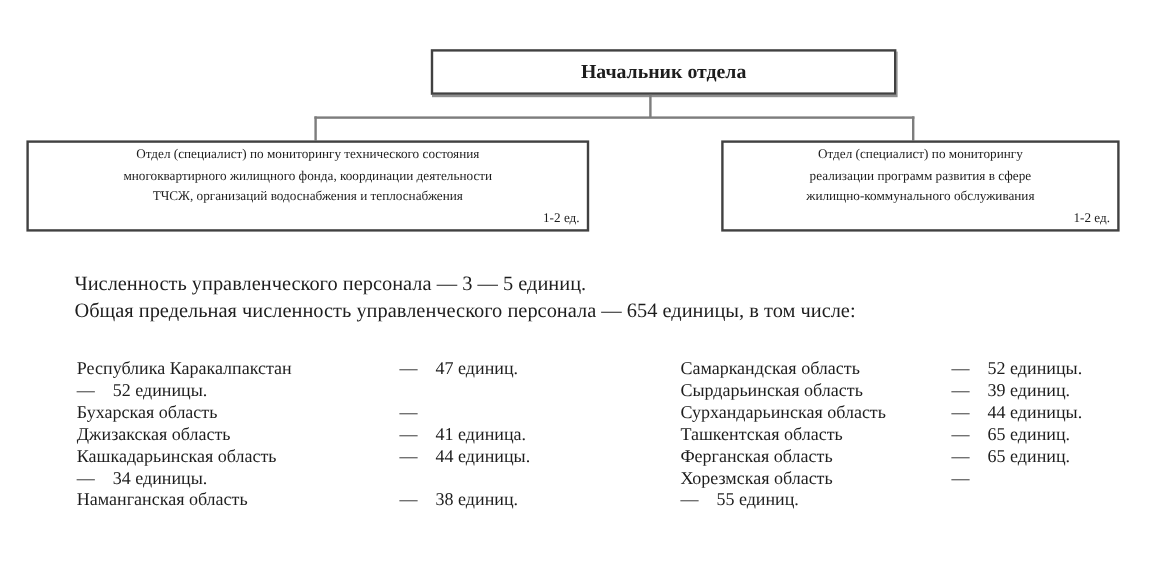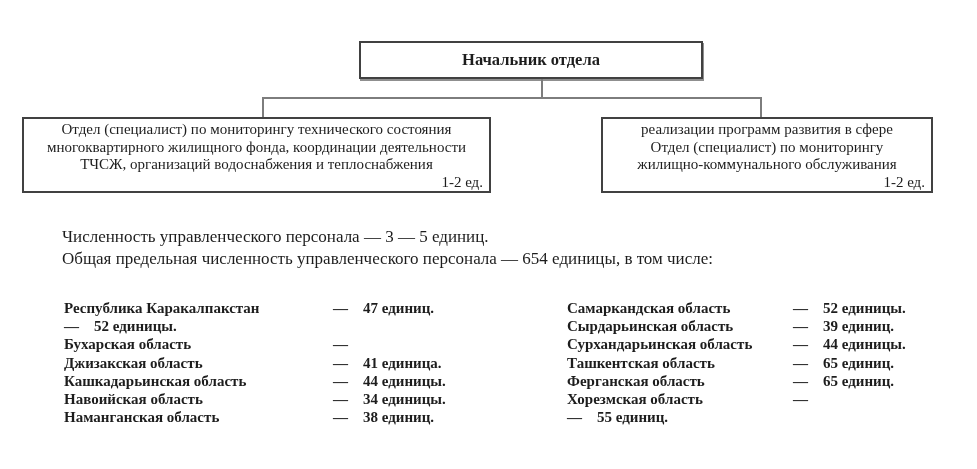--- a/index.html
+++ b/index.html
@@ -6,45 +6,45 @@
   .page {
     position:relative; width:977px; height:469px; background:#ffffff;
     font-family:"Liberation Serif","DejaVu Serif",serif; color:#1d1d1d;
     overflow:hidden;
   }
   .obox {
     position:absolute; box-sizing:border-box;
     border:2px solid #414141; background:#ffffff;
   }
   .root-box {
-    left:359px; top:41px; width:344px; height:38px;
+    left:359px; top:41px; width:388px; height:38px;
     display:flex; align-items:center; justify-content:center;
     font-weight:bold; font-size:16.5px;
     box-shadow:1px 2px 0 #8f8f8f;
   }
   .dept-box {
     top:117px; height:76px; padding-top:2px;
-    text-align:center; font-size:15px; line-height:17.5px;
+    text-align:center; font-size:11px; line-height:17.5px;
   }
   .dept-left  { left:22px;  width:469px; }
   .dept-right { left:601px; width:332px; }
   .units { text-align:right; padding-right:6px; }
   .cline { position:absolute; background:#7d7d7d; }
   .cl-stub  { left:541px; top:79px; width:2px;  height:19px; }
   .cl-horiz { left:262px; top:97px; width:500px; height:2px; }
   .cl-dropl { left:262px; top:97px; width:2px;  height:21px; }
   .cl-dropr { left:760px; top:97px; width:2px;  height:21px; }
   .summary {
     position:absolute; left:62px; top:226px;
     font-size:17px; line-height:22px; white-space:nowrap;
   }
   .staff-col { position:absolute; top:300px; font-size:15px; }
   .staff-left  { left:64px;  width:430px; }
   .staff-right { left:567px; width:400px; }
-  .staff-row { display:flex; height:18.2px; white-space:nowrap;font-weight:bold; }
+  .staff-row { display:flex; height:18.2px; white-space:nowrap; }
   .rname { display:inline-block; }
   .staff-left  .rname { width:269px; }
   .staff-right .rname { width:226px; }
   .rdash { display:inline-block; width:30px; }
   .rval  { flex:1; }
 </style>
 </head>
 <body>
 
 <div class="page">
@@ -61,22 +61,22 @@
     <div class="cline cl-dropr"></div>
 
     <div class="obox dept-box dept-left">
       <div>Отдел (специалист) по мониторингу технического состояния</div>
       <div>многоквартирного жилищного фонда, координации деятельности</div>
       <div>ТЧСЖ, организаций водоснабжения и теплоснабжения</div>
       <div class="units">1-2 ед.</div>
     </div>
 
     <div class="obox dept-box dept-right">
+      <div>Отдел (специалист) по мониторингу</div>
       <div>реализации программ развития в сфере</div>
-      <div>Отдел (специалист) по мониторингу</div>
       <div>жилищно-коммунального обслуживания</div>
       <div class="units">1-2 ед.</div>
     </div>
 
   </div>
 
   <div class="summary">
     <div>Численность управленческого персонала — 3 — 5 единиц.</div>
     <div>Общая предельная численность управленческого персонала — 654 единицы, в том числе:</div>
   </div>
@@ -99,21 +99,20 @@
         <span class="rname">Джизакская область</span>
         <span class="rdash">—</span>
         <span class="rval">41 единица.</span>
       </div>
       <div class="staff-row">
         <span class="rname">Кашкадарьинская область</span>
         <span class="rdash">—</span>
         <span class="rval">44 единицы.</span>
       </div>
       <div class="staff-row">
-        <span class="rname">Навоийская область</span>
         <span class="rdash">—</span>
         <span class="rval">34 единицы.</span>
       </div>
       <div class="staff-row">
         <span class="rname">Наманганская область</span>
         <span class="rdash">—</span>
         <span class="rval">38 единиц.</span>
       </div>
     </div>
   <div class="staff-col staff-right">

